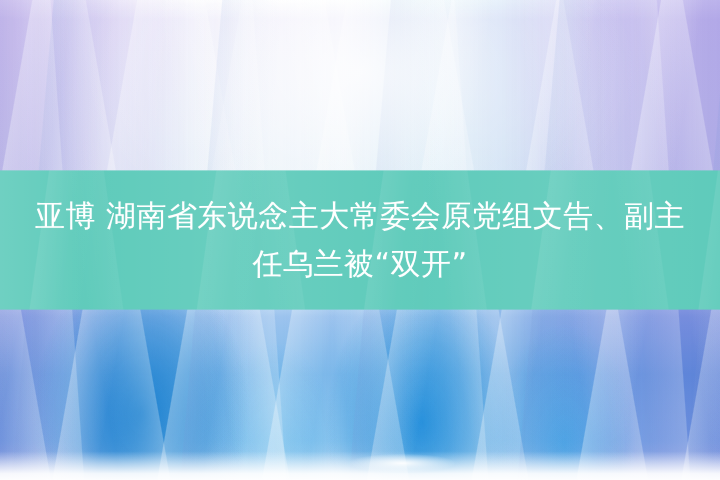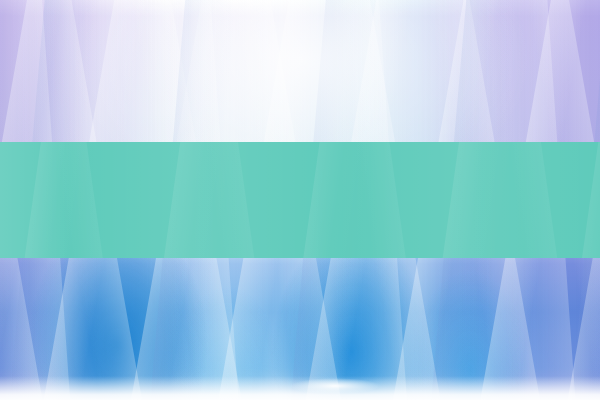--- a/index.html
+++ b/index.html
@@ -213,19 +213,21 @@
   <div class="bg-layer bg-blue-core"></div>
   <div class="bg-layer facets-a"></div>
   <div class="bg-layer facets-b"></div>
   <div class="bg-layer facets-c"></div>
   <div class="bg-layer facets-d"></div>
   <div class="bg-layer bg-glow"></div>
 
   <div class="band">
     <div class="band-sheen"></div>
     <div class="headline">
+      <span class="line">亚博 湖南省东说念主大常委会原党组文告、副主</span>
+      <span class="line">任乌兰被“双开”</span>
     </div>
   </div>
 
   <div class="bottom-haze"></div>
   <div class="bottom-spark"></div>
 
 </div>
 
 </body></html>

